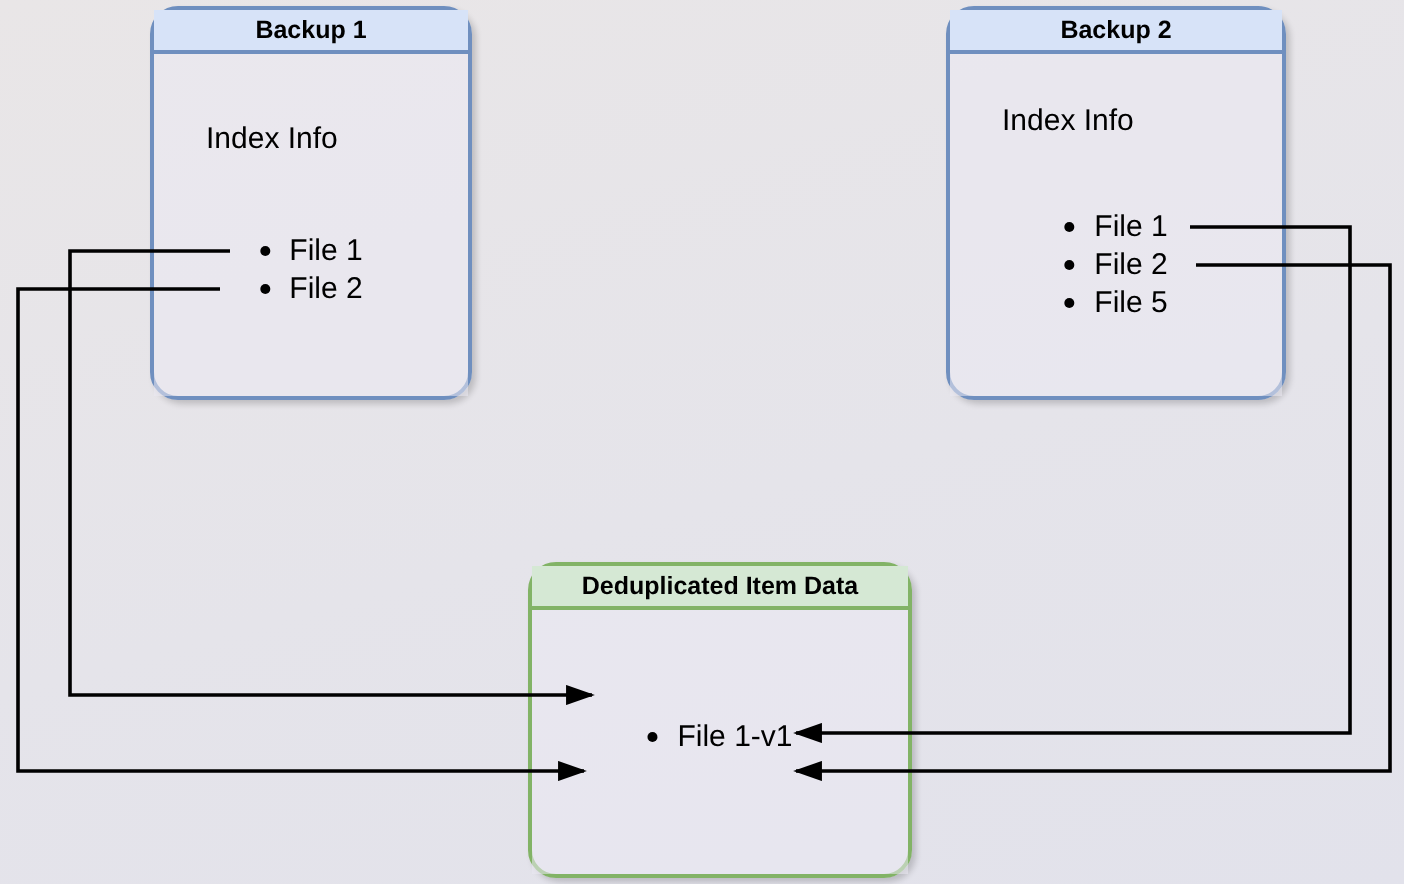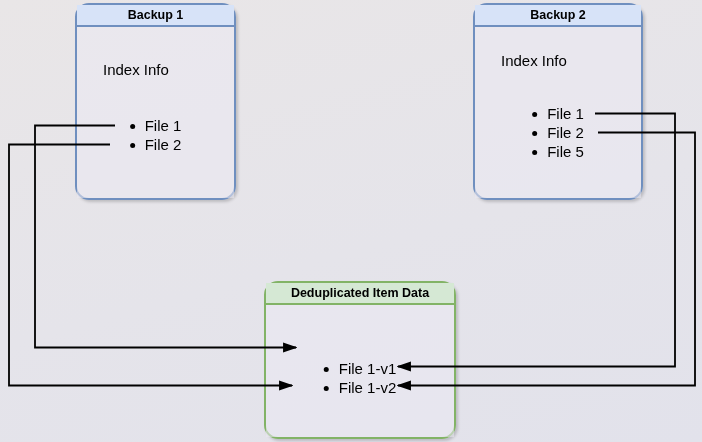--- a/index.html
+++ b/index.html
@@ -105,18 +105,17 @@
           <li>File 5</li>
         </ul>
     </div>
   </div>
 
   <div class="box" id="box-dedup" style="border-color: rgb(130, 179, 102);">
     <div class="box-header" style="background: rgb(213, 232, 212); border-bottom-color: rgb(130, 179, 102);">Deduplicated Item Data</div>
     <div class="box-body">
       <ul class="file-list">
           <li>File 1-v1</li>
-          <li>File 1-v2</li>
         </ul>
     </div>
   </div>
 
 </div>
 
 </body></html>

